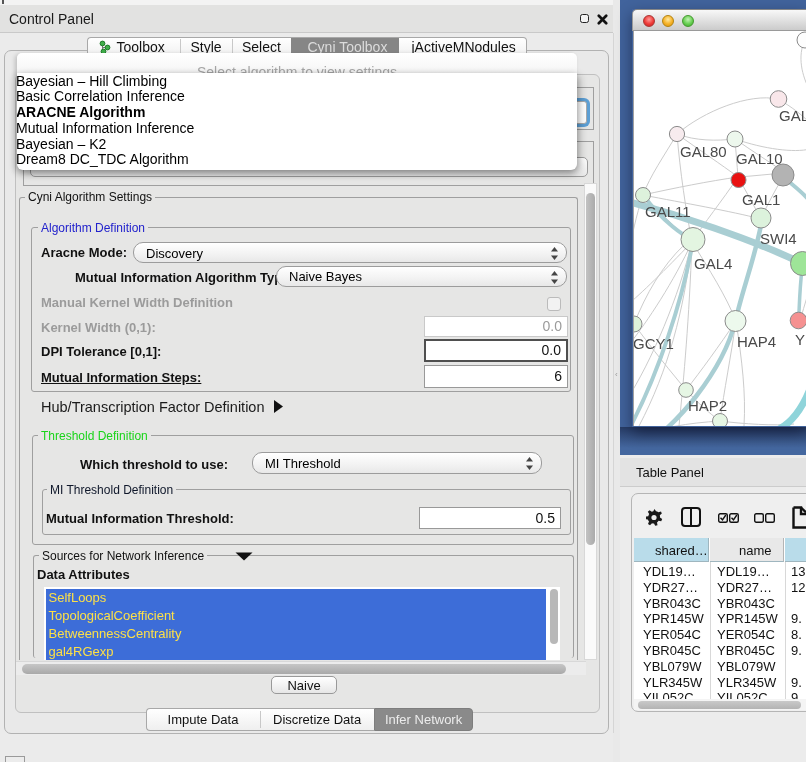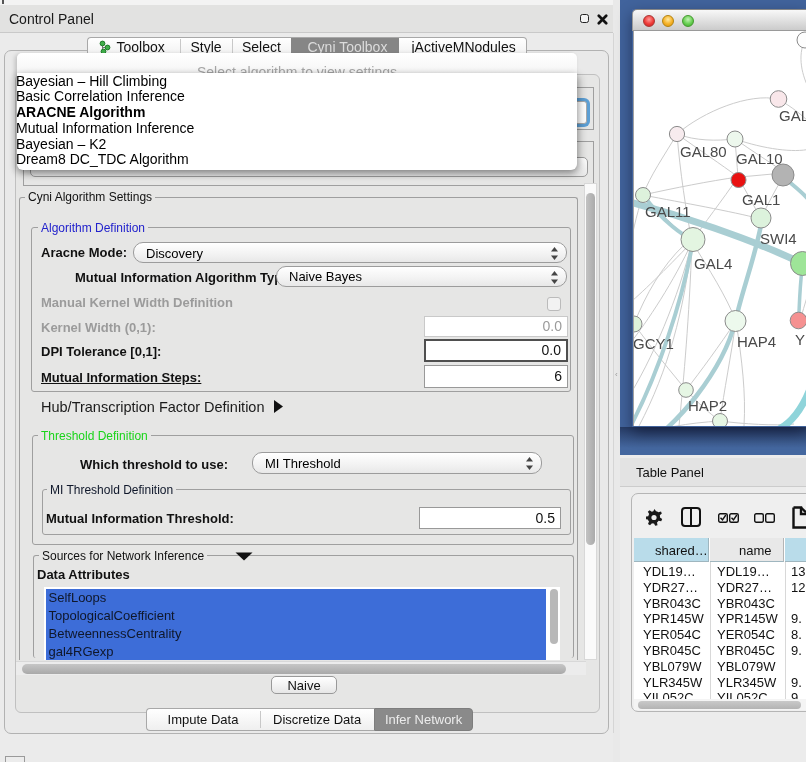--- a/index.html
+++ b/index.html
@@ -120,21 +120,21 @@
 <div class="tf" style="left:419px;top:507px;width:142px;height:22px;line-height:20px;">0.5</div>
 
 <div class="grp" style="left:33px;top:555px;width:541px;height:103px;border-bottom:none;"></div>
 <div class="grptitle" style="left:39px;top:549px;">Sources for Network Inference</div>
 <svg class="abs" style="left:235px;top:551.5px;" width="18" height="9" viewBox="0 0 18 9">
     <path d="M0.5 0.5 L17.5 0.5 L9 8.5 Z" fill="#111"></path>
   </svg>
 <div class="abs bold" style="left:37px;top:567px;">Data Attributes</div>
 
 <div class="abs" style="left:44px;top:586.5px;width:516px;height:73px;background:#fff;overflow:hidden;">
-  <div class="abs" style="left:2px;top:2px;width:500px;height:74px;background:#3d6dd8;color:#0f172a;font-size:13px;">
+  <div class="abs" style="left:2px;top:2px;width:500px;height:74px;background:#3d6dd8;color:#fde047;font-size:13px;">
     <div style="padding:0 0 0 2.5px;line-height:18.25px;">SelfLoops<br>TopologicalCoefficient<br>BetweennessCentrality<br>gal4RGexp</div>
   </div>
   <div class="abs" style="left:505.5px;top:2px;width:8.5px;height:55px;background:#b8b8b8;border-radius:4.5px;"></div>
 </div>
 
 <div class="abs" style="left:584px;top:183px;width:13px;height:477px;background:#fafafa;border:1px solid #d8d8d8;"></div>
 <div class="abs" style="left:586px;top:193px;width:9px;height:352px;background:linear-gradient(90deg,#c2c2c2,#ababab);border-radius:5px;"></div>
 
 <div class="abs" style="left:16px;top:661px;width:570px;height:14px;background:#ececec;border-top:1px solid #d8d8d8;"></div>
 <div class="abs" style="left:22px;top:664px;width:544px;height:10px;background:linear-gradient(#c6c6c6,#a9a9a9);border-radius:5px;"></div>

